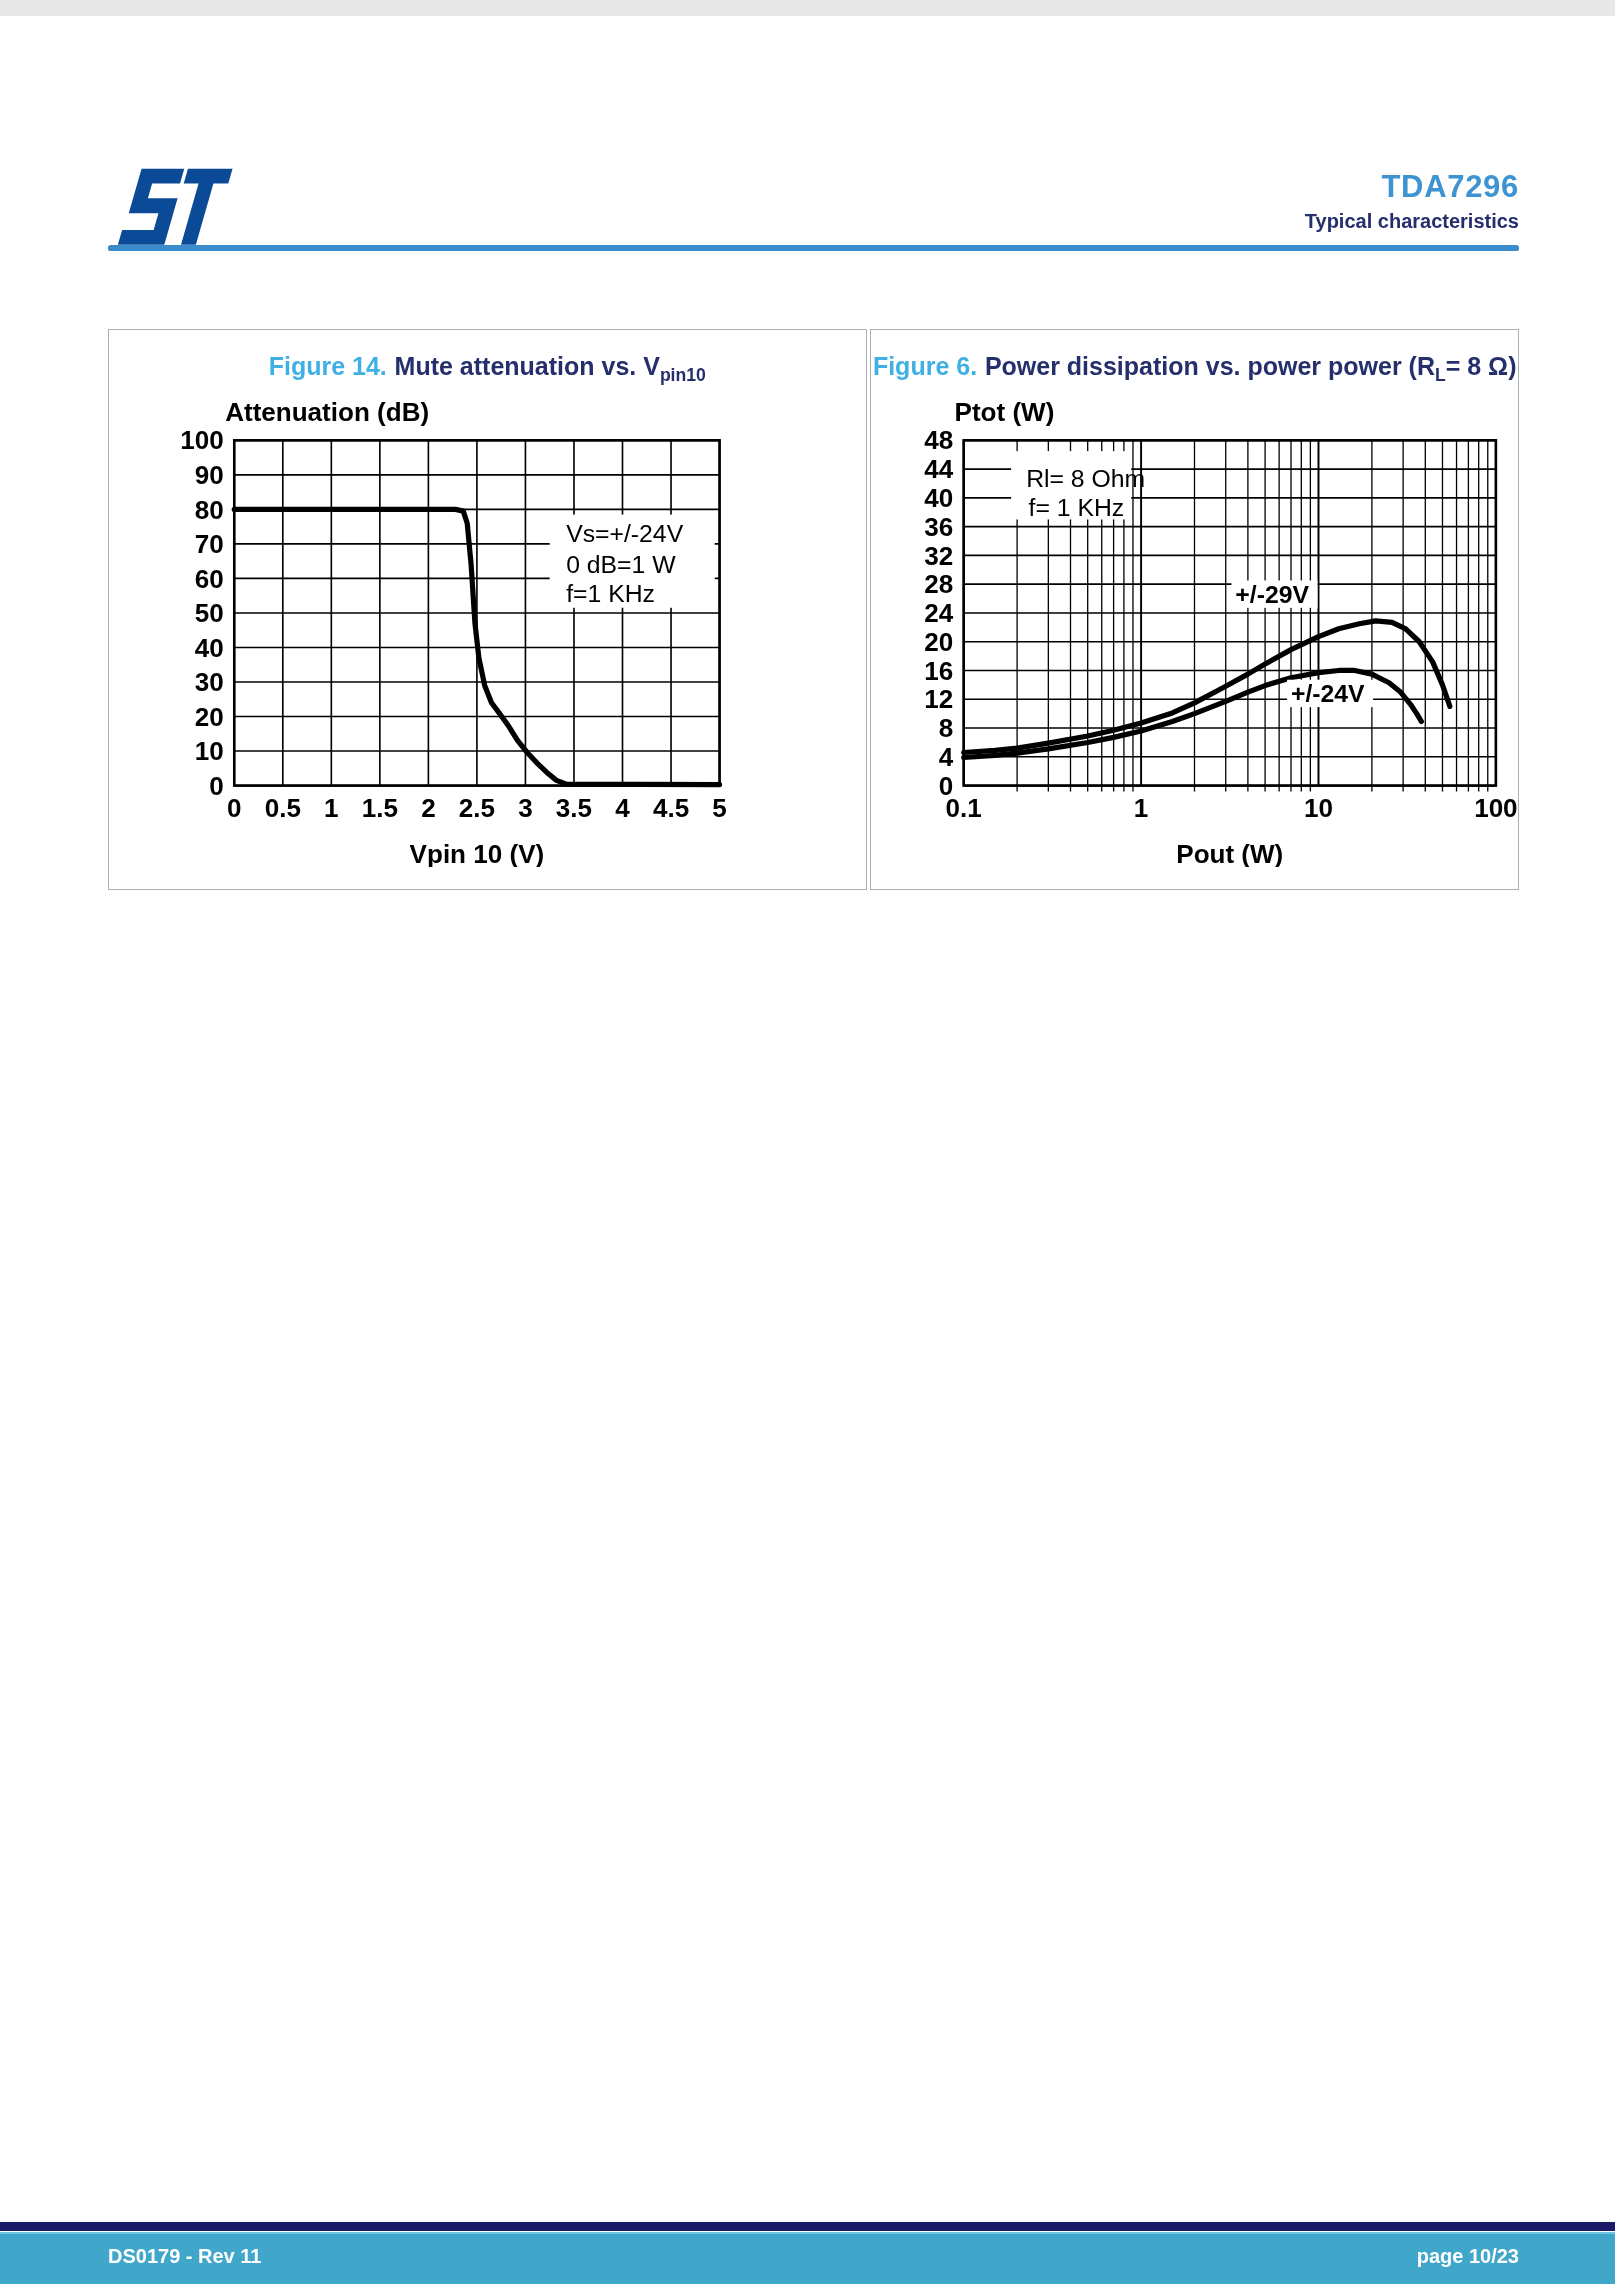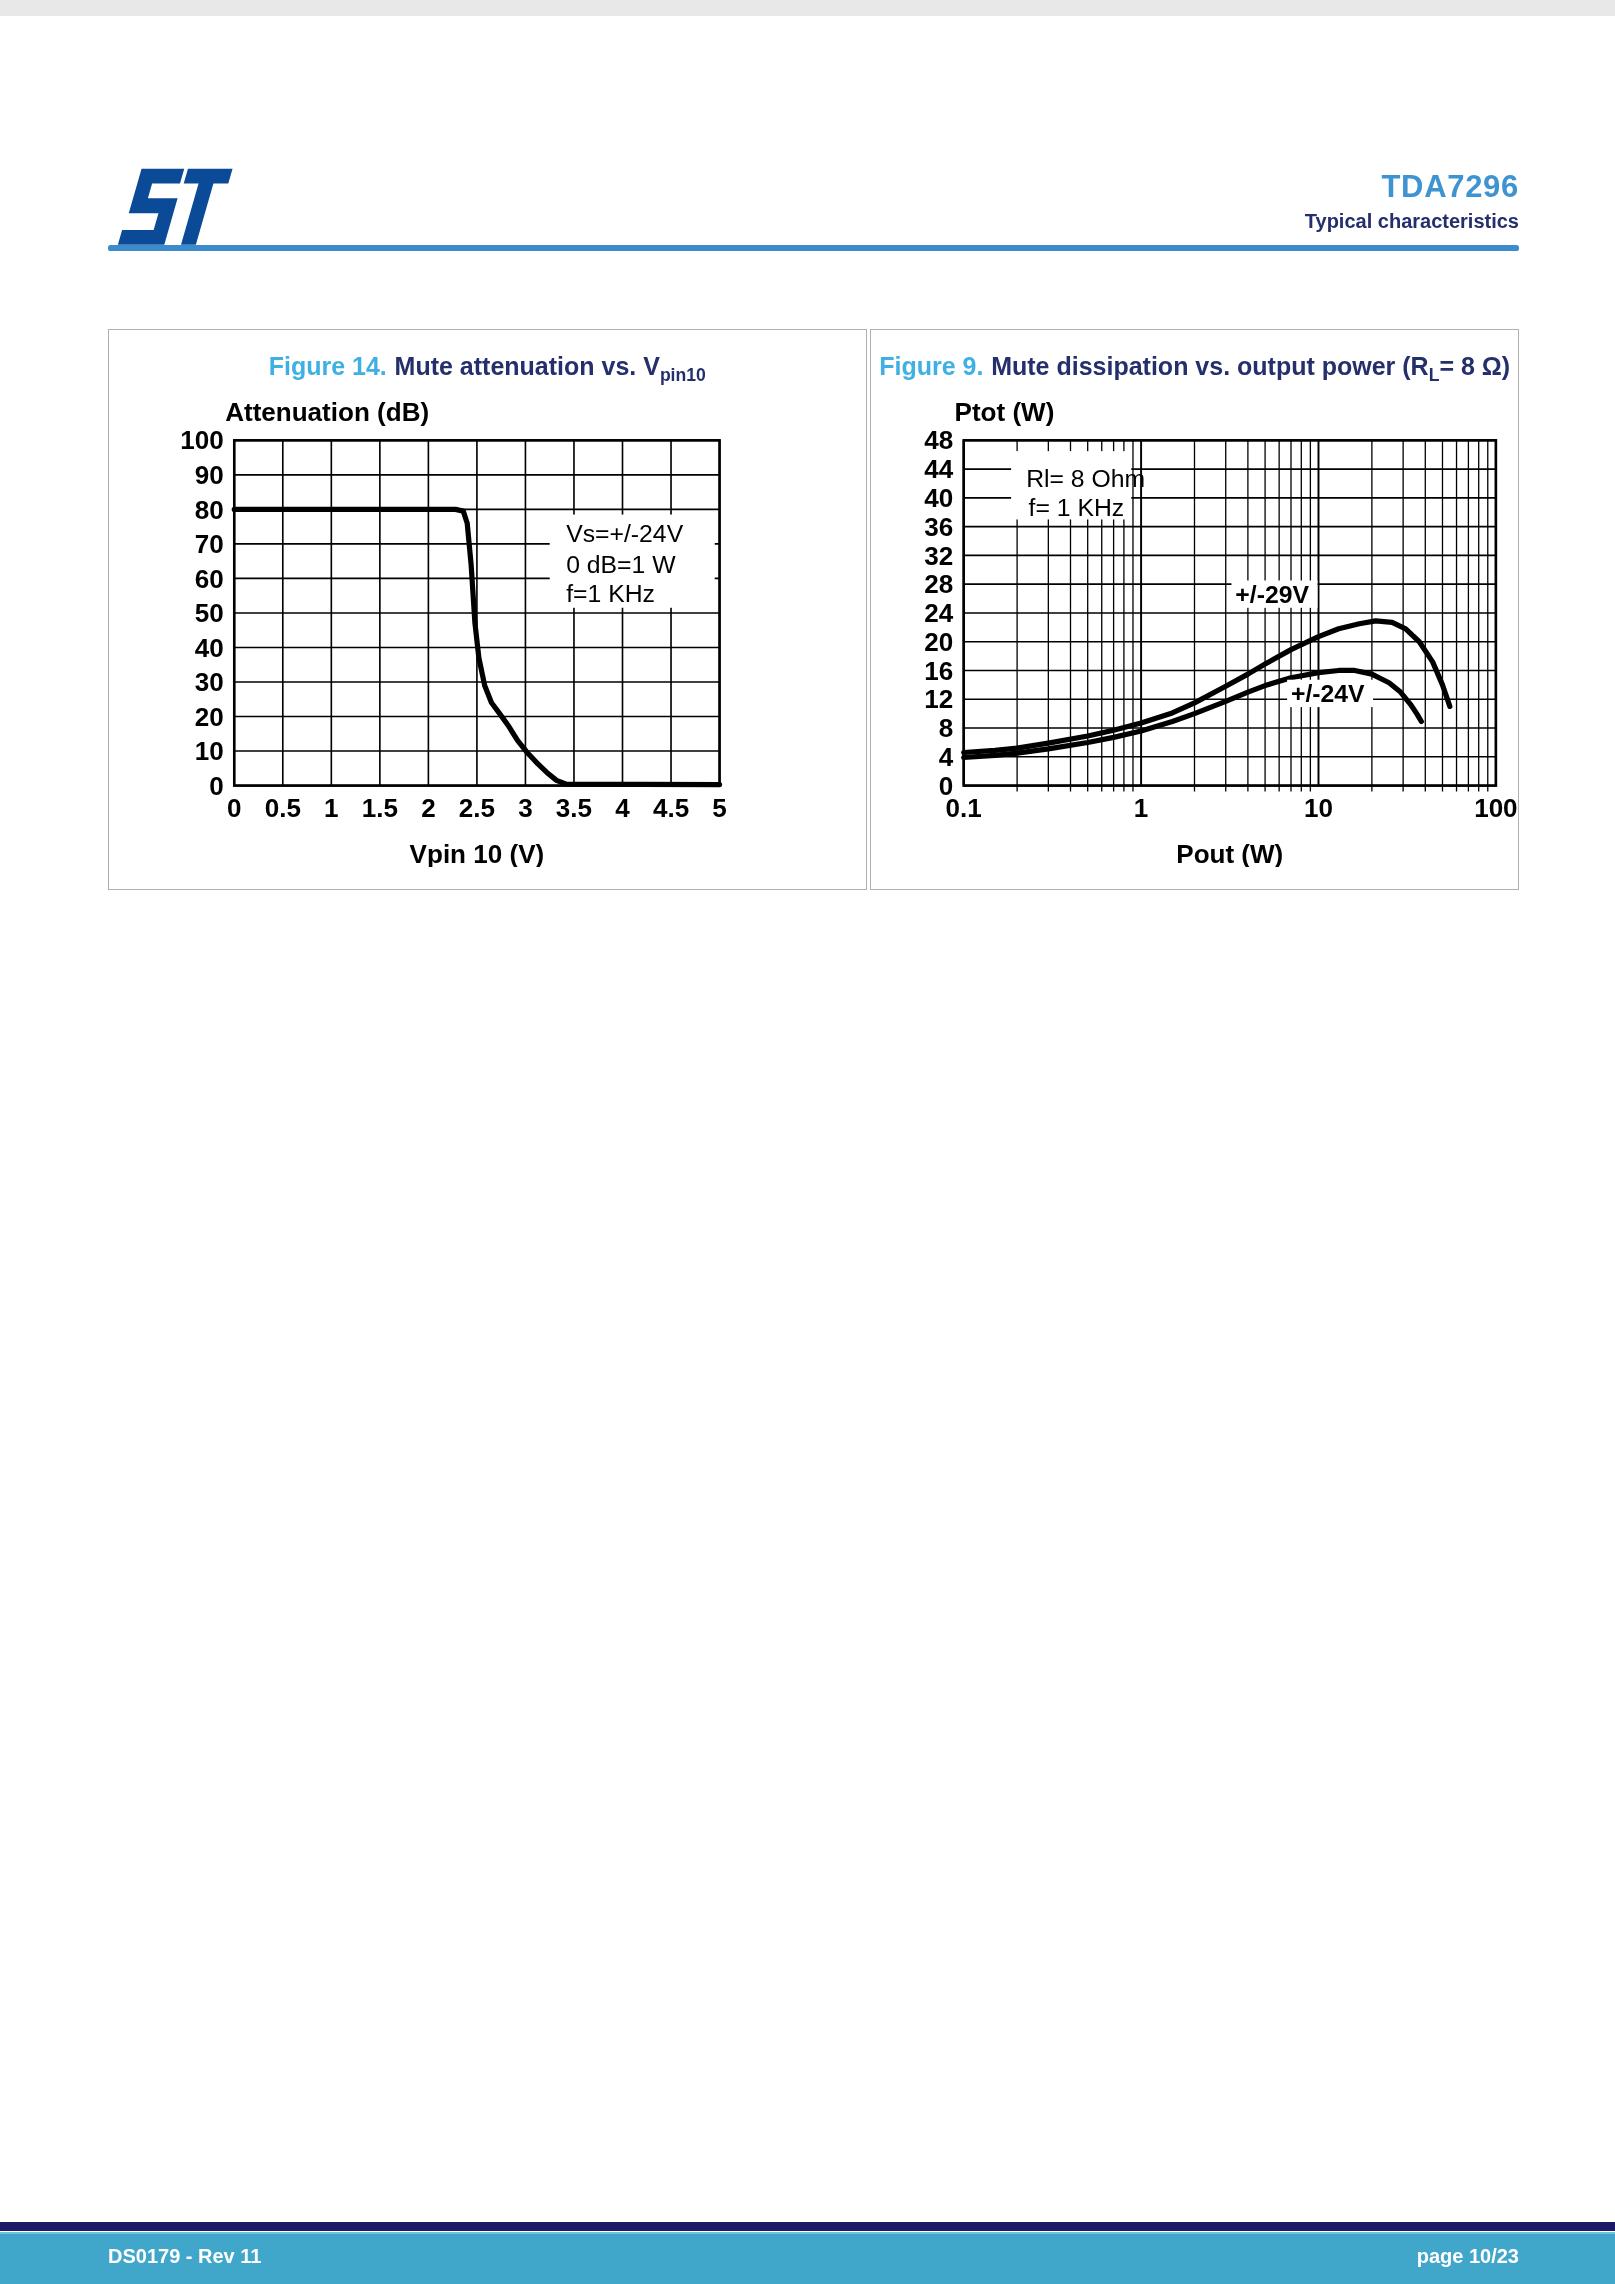--- a/index.html
+++ b/index.html
@@ -137,21 +137,21 @@
             <text x="776" y="643" text-anchor="middle" font-size="40" font-weight="bold">4</text>
             <text x="850.5" y="643" text-anchor="middle" font-size="40" font-weight="bold">4.5</text>
             <text x="925" y="643" text-anchor="middle" font-size="40" font-weight="bold">5</text>
             <text x="166" y="36" font-size="40" font-weight="bold">Attenuation (dB)</text>
             <text x="552.5" y="714" text-anchor="middle" font-size="40" font-weight="bold">Vpin 10 (V)</text>
           </svg></div>
     </div>
 
     <div class="panel panel-right">
       <div class="fig-title">
-        <span class="fig-label">Figure 9.</span><span>Mute dissipation vs. output power (R</span><span class="subscript">L</span><span>= 8 Ω)</span>
+        <span class="fig-label">Figure 6.</span><span>Power dissipation vs. power power (R</span><span class="subscript">L</span><span>= 8 Ω)</span>
       </div>
       <div class="chart"><svg viewBox="0 0 1050 720" width="684" height="469">
             <line x1="211.98050215249089" y1="65" x2="211.98050215249089" y2="604" stroke="#000000" stroke-width="2"></line>
             <line x1="259.93602170198807" y1="65" x2="259.93602170198807" y2="604" stroke="#000000" stroke-width="2"></line>
             <line x1="293.96100430498177" y1="65" x2="293.96100430498177" y2="604" stroke="#000000" stroke-width="2"></line>
             <line x1="320.35283118084243" y1="65" x2="320.35283118084243" y2="604" stroke="#000000" stroke-width="2"></line>
             <line x1="341.91652385447895" y1="65" x2="341.91652385447895" y2="604" stroke="#000000" stroke-width="2"></line>
             <line x1="360.1483662305493" y1="65" x2="360.1483662305493" y2="604" stroke="#000000" stroke-width="2"></line>
             <line x1="375.94150645747266" y1="65" x2="375.94150645747266" y2="604" stroke="#000000" stroke-width="2"></line>
             <line x1="389.87204340397614" y1="65" x2="389.87204340397614" y2="604" stroke="#000000" stroke-width="2"></line>

